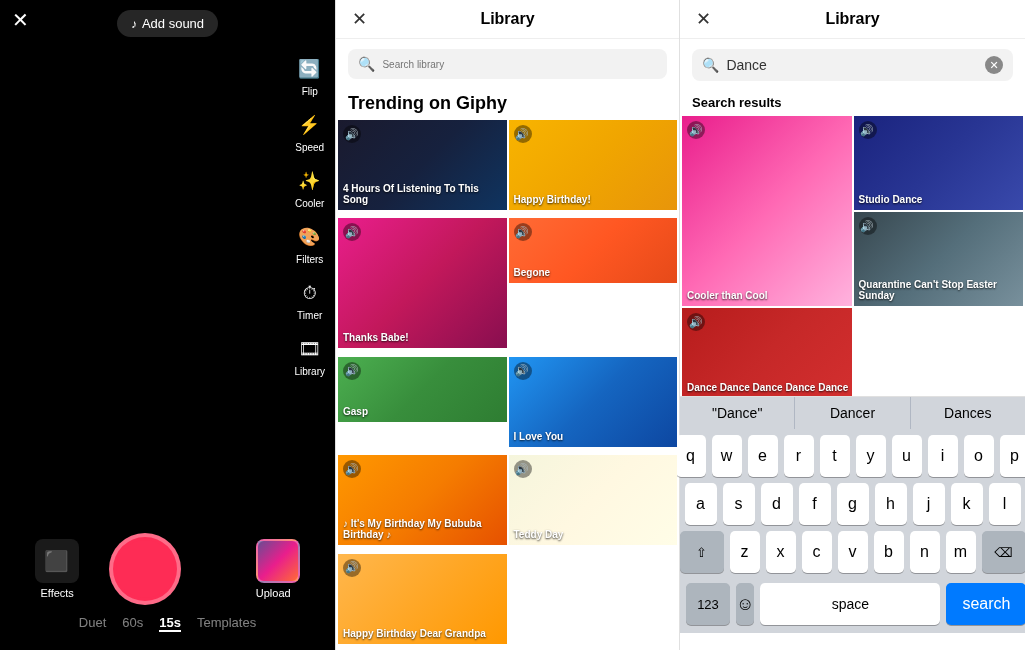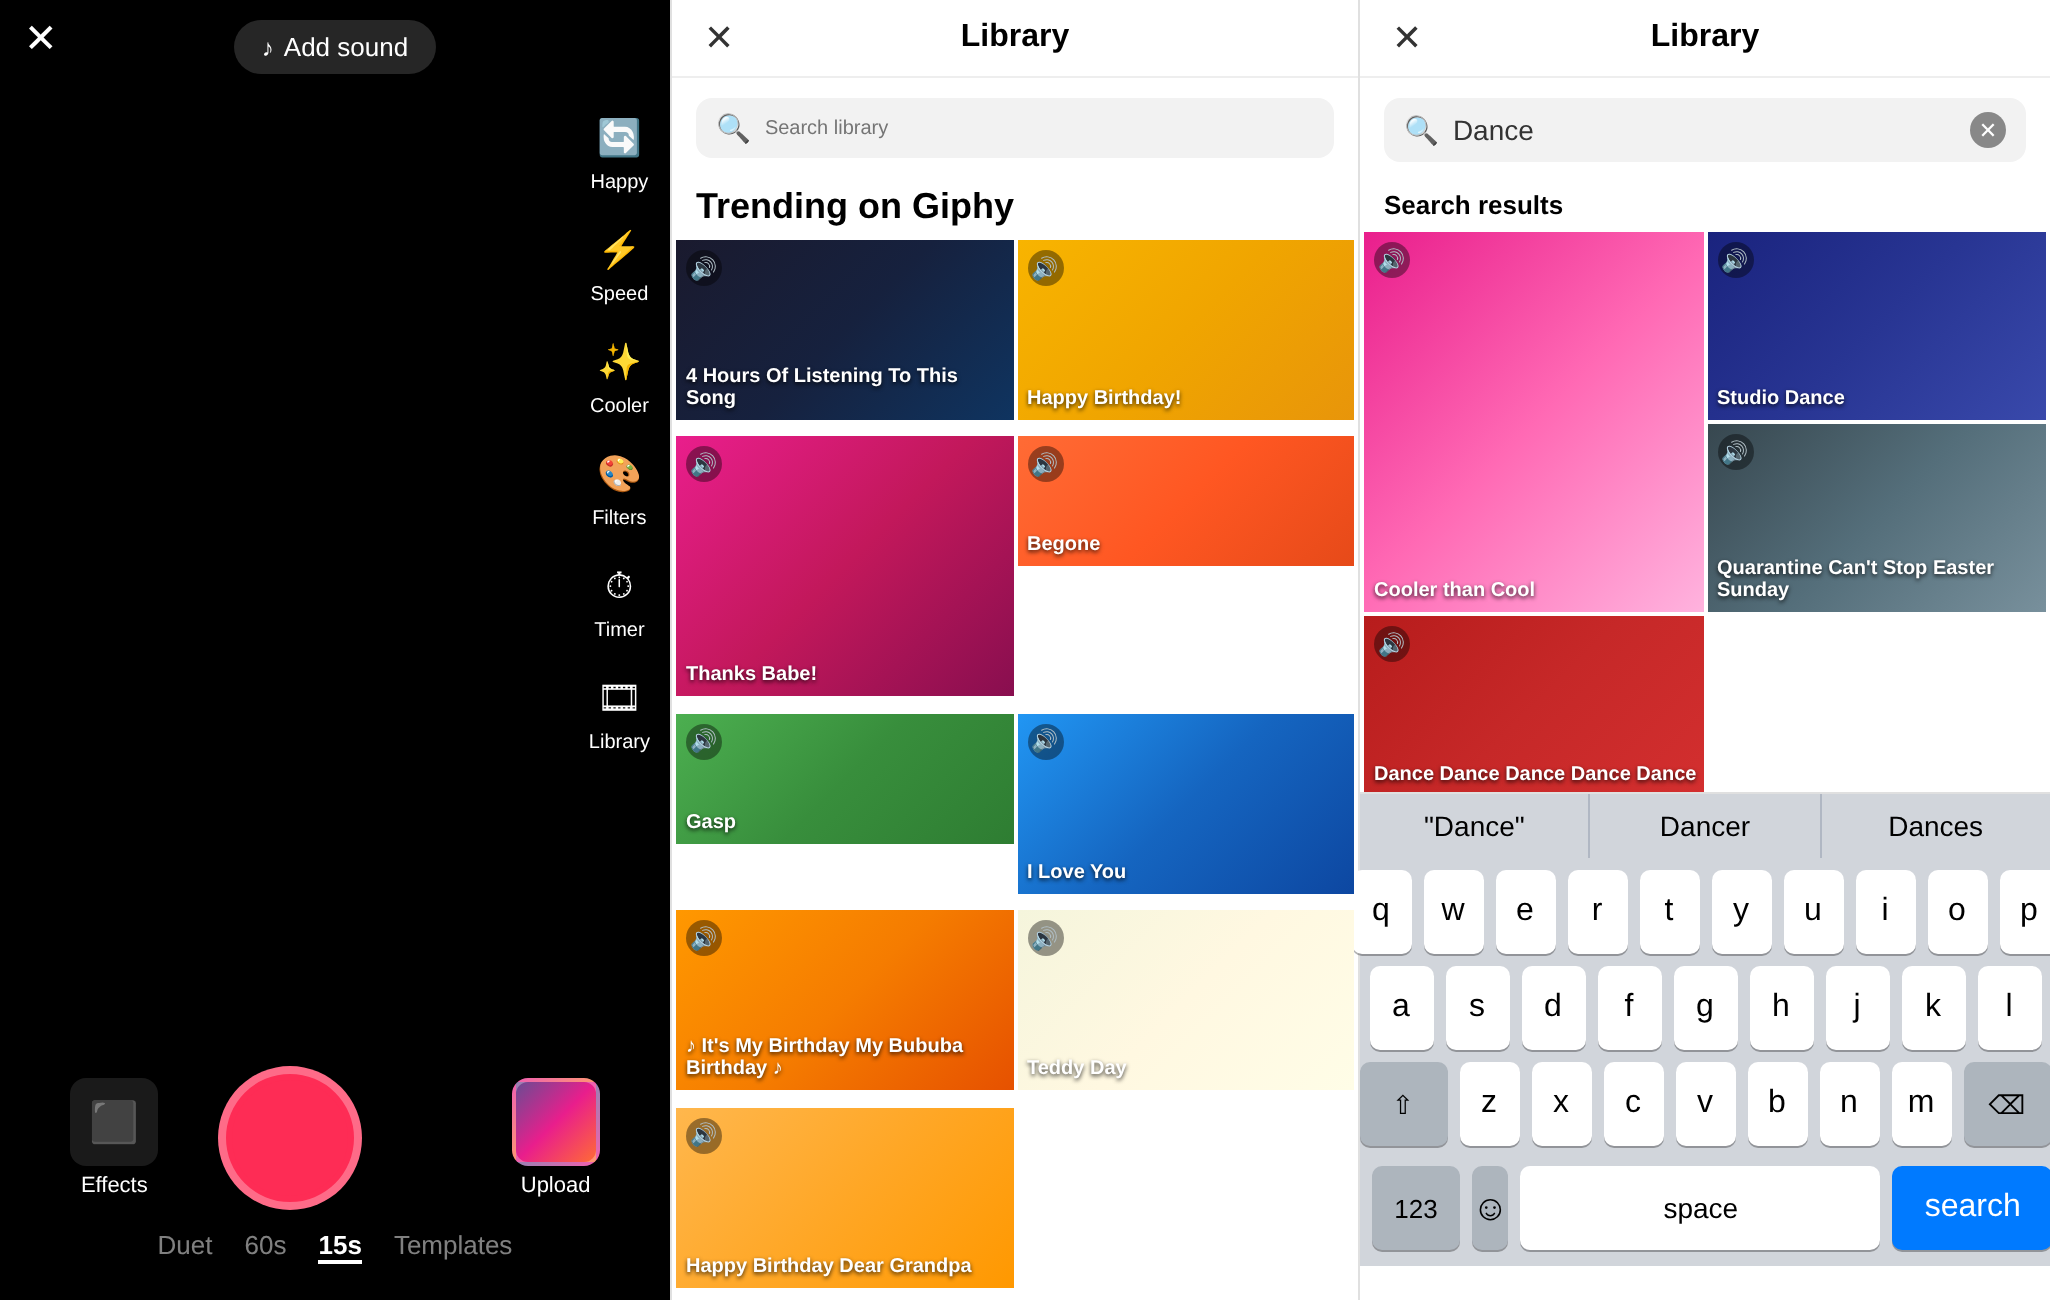--- a/index.html
+++ b/index.html
@@ -133,21 +133,21 @@
     .record-inner {
       width: 58px;
       height: 58px;
       border-radius: 50%;
       background: #fe2c55;
     }
 
     .upload-btn {
       display: flex;
       flex-direction: column;
-      align-items: center;
+      align-items: flex-start;
       gap: 4px;
       cursor: pointer;
       margin-left: 44px;
     }
     .upload-thumb {
       width: 44px;
       height: 44px;
       border-radius: 8px;
       background: linear-gradient(135deg, #6a4c93, #e91e8c, #ff6b35);
       border: 2px solid rgba(255,255,255,0.3);
@@ -406,21 +406,21 @@
     <button class="close-btn">✕</button>
     <button class="add-sound-btn">
       <span class="music-icon">♪</span>
       <span>Add sound</span>
     </button>
   </div>
 
   <div class="camera-right-tools">
     <div class="tool-item">
       <div class="tool-icon">🔄</div>
-      <span class="tool-label">Happy</span>
+      <span class="tool-label">Flip</span>
     </div>
     <div class="tool-item">
       <div class="tool-icon">⚡</div>
       <span class="tool-label">Speed</span>
     </div>
     <div class="tool-item">
       <div class="tool-icon">✨</div>
       <span class="tool-label">Cooler</span>
     </div>
     <div class="tool-item">

